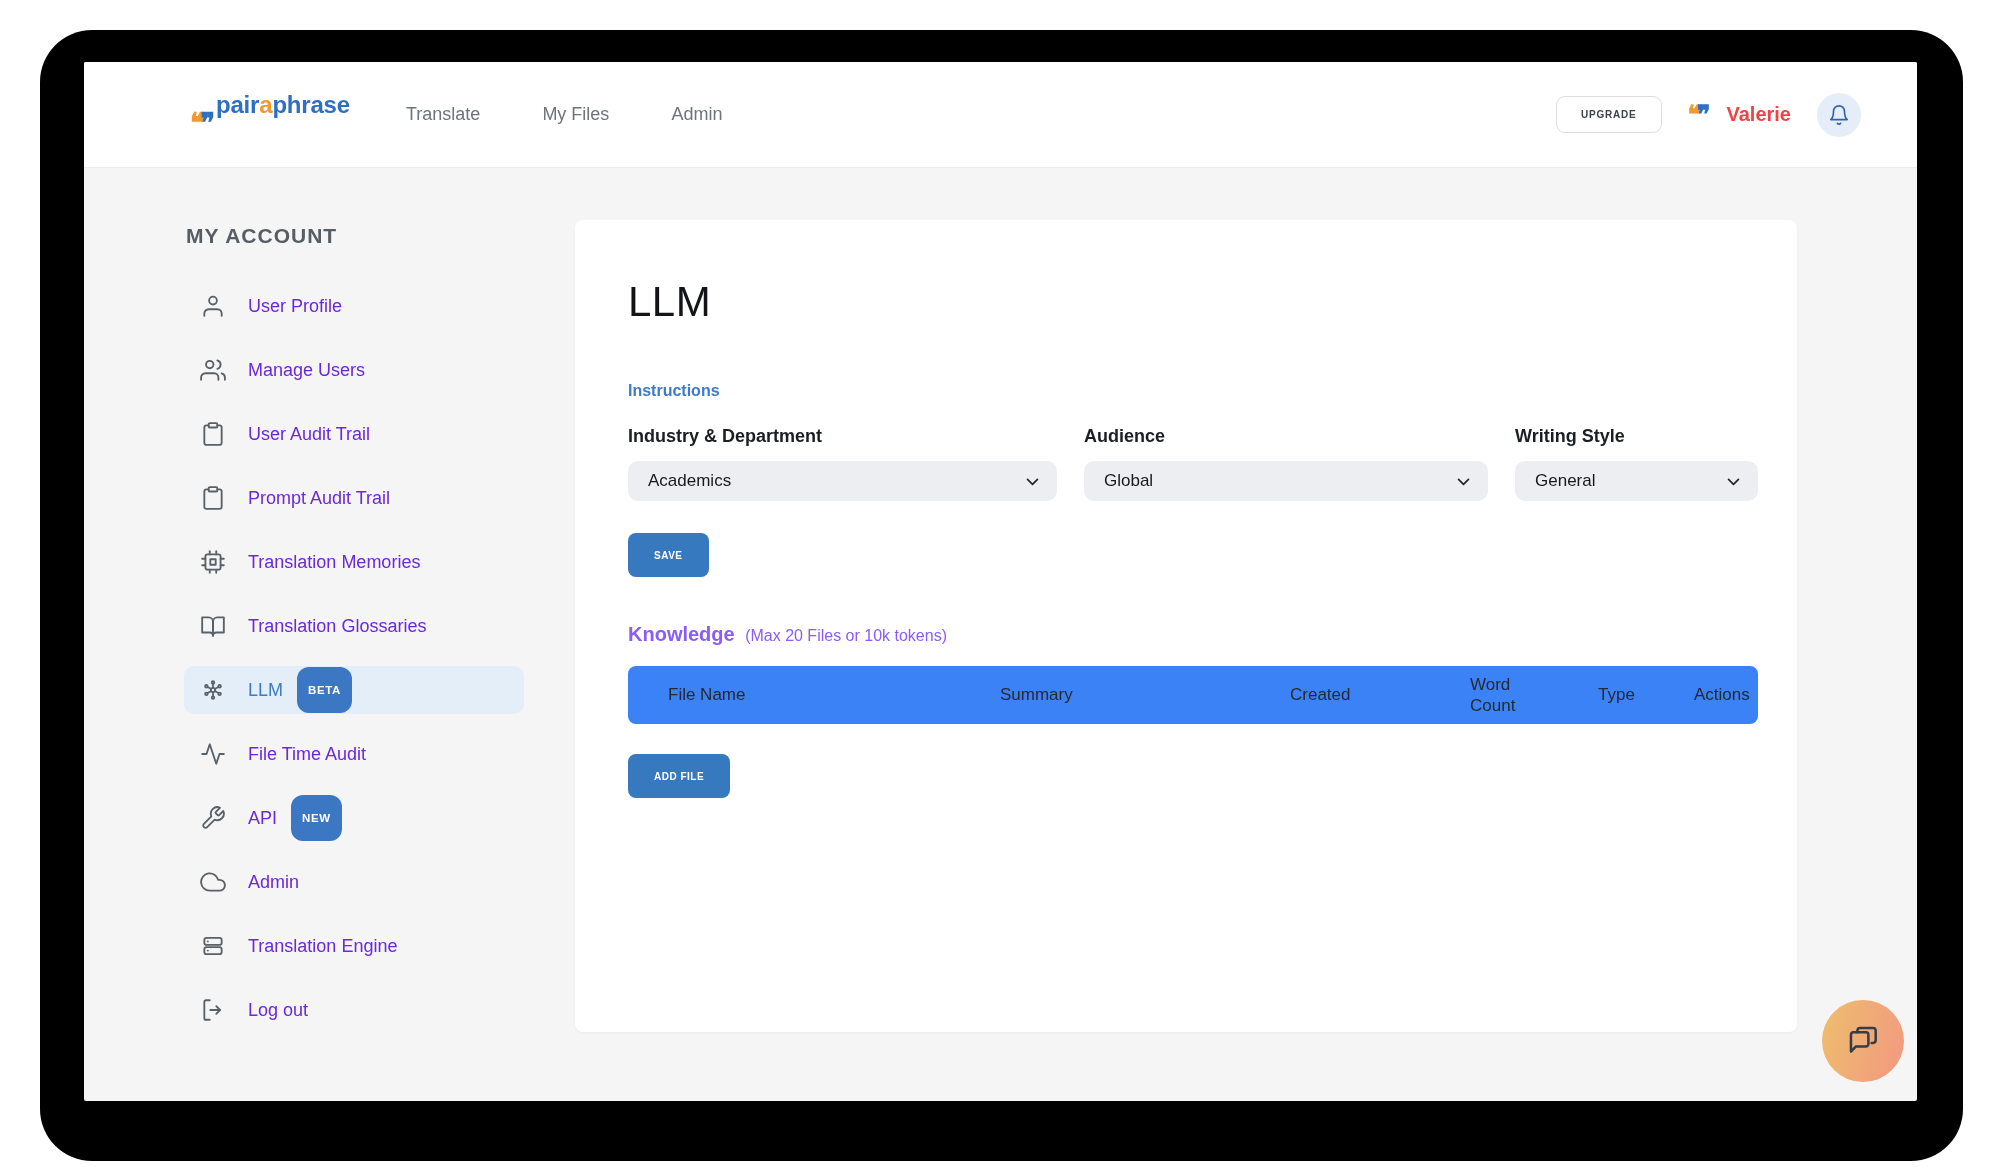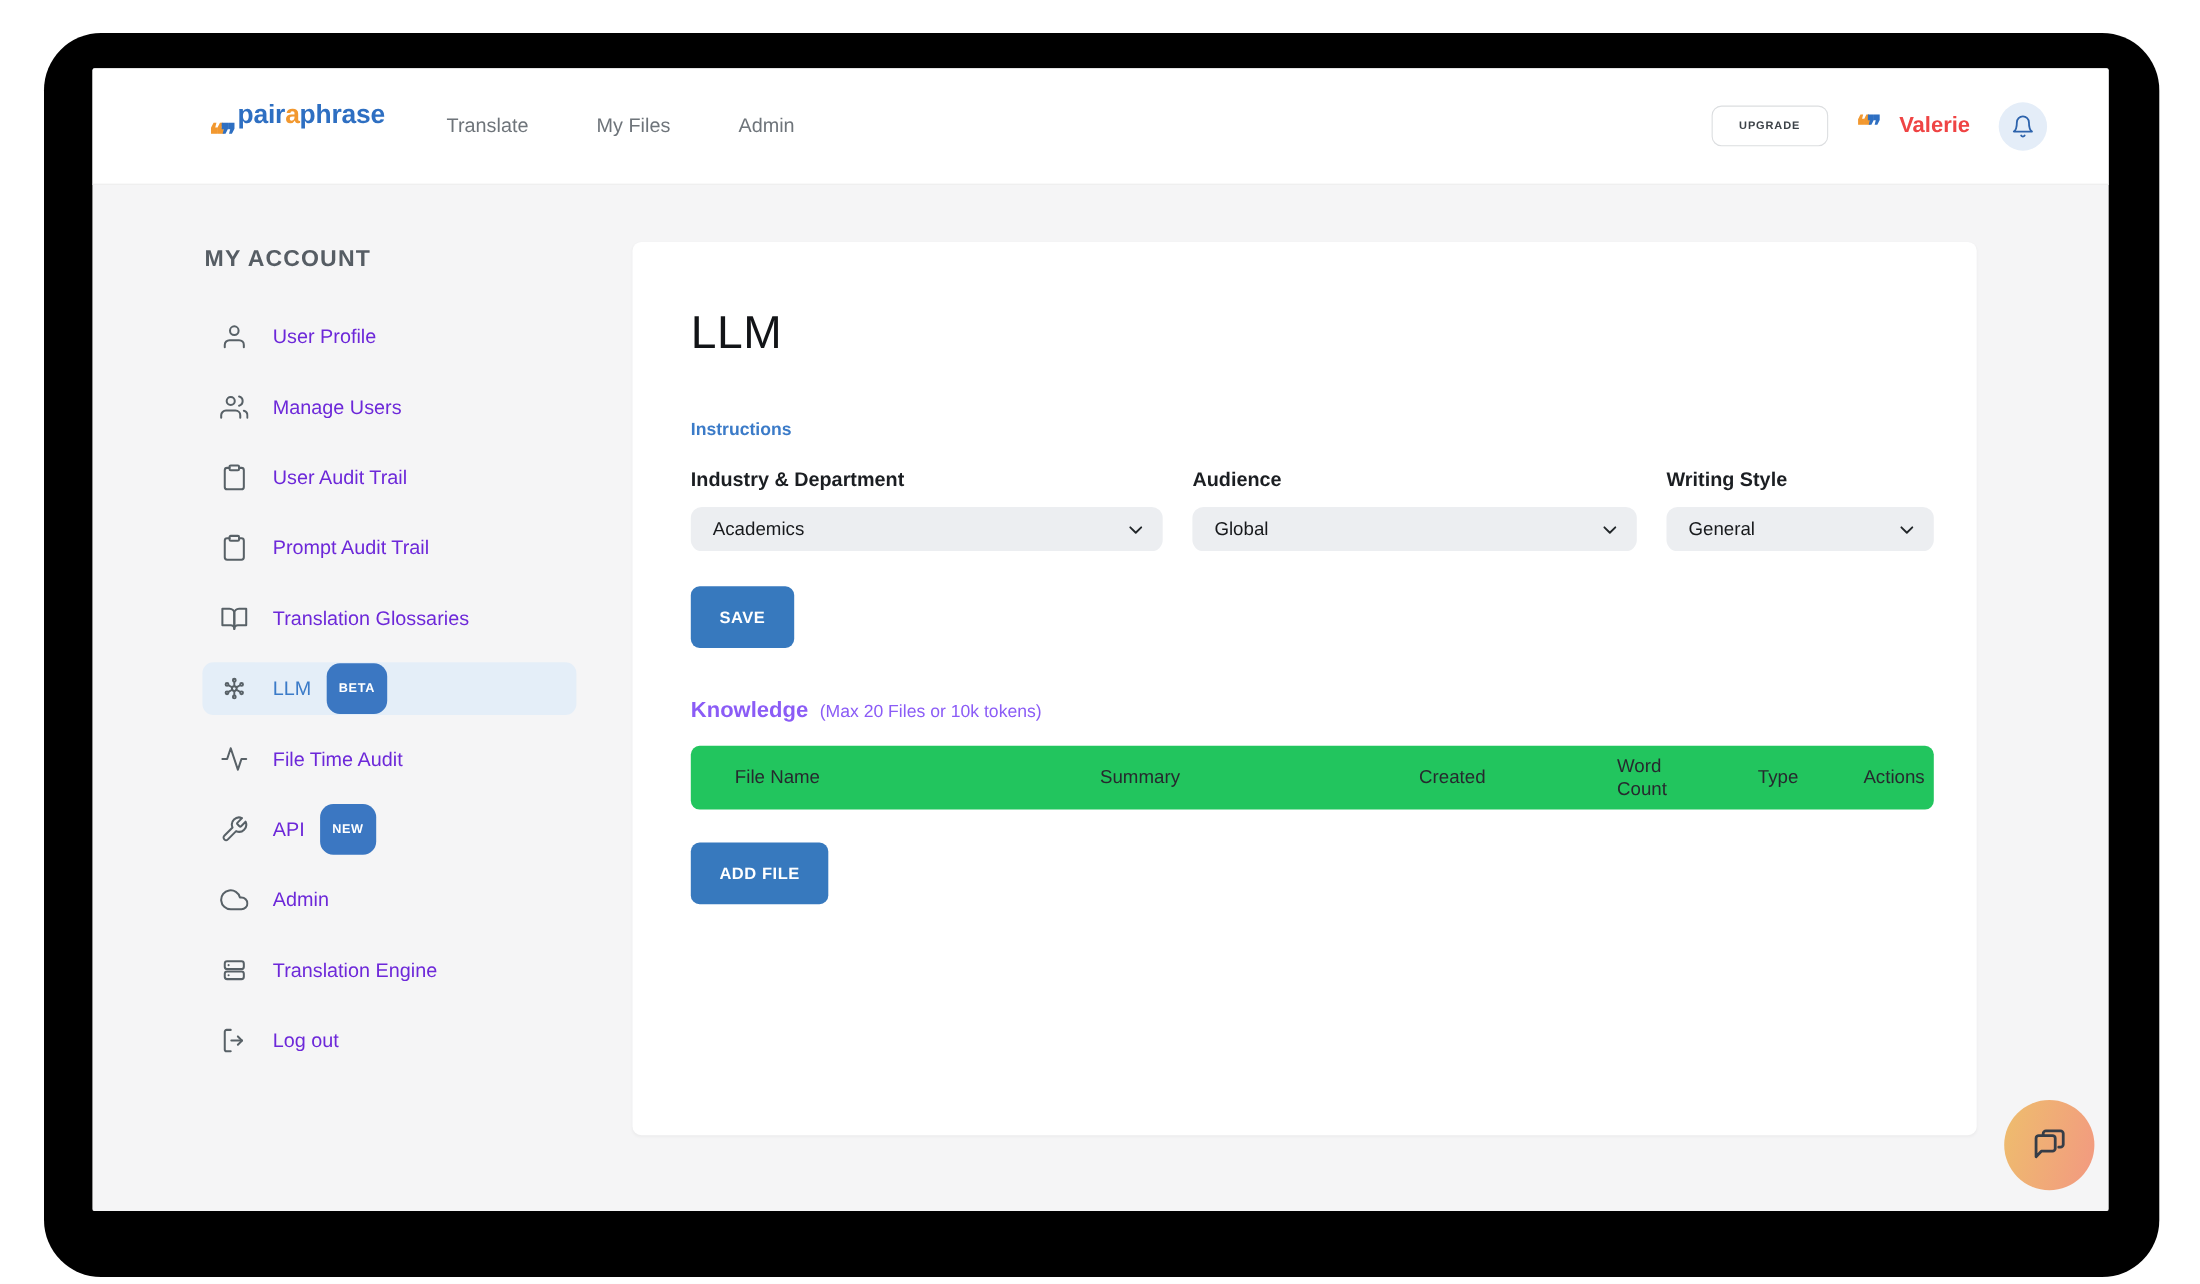--- a/index.html
+++ b/index.html
@@ -38,27 +38,27 @@
   
   .card { position:absolute; left:491px; top:158px; width:1222px; height:812px; background:#fff; border-radius:8px; box-shadow:0 1px 3px rgba(0,0,0,0.04); padding:58px 39px 0 53px; }
   .page-title { font-size:42px; font-weight:500; color:#121417; letter-spacing:0.5px; }
   .section-heading { margin-top:56px; color:#3B7BC8; font-size:16px; font-weight:600; }
   .fields-row { margin-top:26px; display:flex; gap:27px; }
   .field-0 { width:429px; } .field-1 { width:404px; } .field-2 { width:243px; }
   .field-label { font-size:18px; font-weight:700; color:#1B1E22; margin-bottom:14px; }
   .select-box { height:40px; background:#ECEEF1; border-radius:10px; padding:0 16px 0 20px; display:flex; align-items:center; justify-content:space-between; cursor:pointer; }
   .select-value { font-size:17px; color:#17191C; }
   .chev { display:flex; color:#212629; }
-  .btn-primary { margin-top:32px; background:#3779BE; border:none; border-radius:8px; color:#fff; font-weight:700; font-size:15px; letter-spacing:0.5px; padding:16px 26px; height:56px; cursor:pointer; font-family:inherit; }
+  .btn-primary { margin-top:32px; background:#3779BE; border:none; border-radius:8px; color:#fff; font-weight:700; font-size:10px; letter-spacing:0.5px; padding:16px 26px; height:44px; cursor:pointer; font-family:inherit; }
   .knowledge-heading { margin-top:46px; color:#8b5cf6; }
   .knowledge-heading .kh-main { font-size:20px; font-weight:600; }
   .knowledge-heading .kh-sub { font-size:16px; font-weight:400; margin-left:6px; }
   .table { margin-top:20px; width:1130px; }
   .t-grid { display:grid; grid-template-columns:332px 290px 180px 128px 96px 1fr; align-items:center; padding-left:20px; padding-right:10px; }
-  .t-head { background:#22c55e; border-radius:8px; min-height:58px; font-size:17px; color:#26292E;padding-left:40px; }
+  .t-head { background:#3b82f6; border-radius:8px; min-height:58px; font-size:17px; color:#26292E;padding-left:40px; }
   .t-head .th { line-height:1.25; }
   .th-wrap { max-width:58px; }
   .t-row { padding-top:20px; padding-bottom:22px; border-bottom:1px solid #DEE0E2; font-size:17px; color:#26292E; line-height:1.45; align-items:flex-start; }
   .cell-filename { max-width:252px; }
   .cell-summary { max-width:195px; }
   .cell-created { max-width:118px; }
   .cell-type { max-width:58px; word-break:break-all; }
   .kebab { font-size:22px; color:#3A3F45; cursor:pointer; padding:2px 10px; display:inline-block; line-height:1; }
 
   
@@ -134,20 +134,37 @@
         <div class="side-item">
           <span class="sicon">
               <svg viewBox="0 0 24 24" fill="none" stroke="currentColor" stroke-width="1.7" stroke-linecap="round" stroke-linejoin="round">
                 <path d="M16 4h2a2 2 0 0 1 2 2v14a2 2 0 0 1-2 2H6a2 2 0 0 1-2-2V6a2 2 0 0 1 2-2h2"></path>
                 <rect x="8" y="2" width="8" height="4" rx="1"></rect>
               </svg>
             </span>
           <span class="slabel">Prompt Audit Trail</span>
         </div>
 
+        <div class="side-item">
+          <span class="sicon">
+              <svg viewBox="0 0 24 24" fill="none" stroke="currentColor" stroke-width="1.7" stroke-linecap="round" stroke-linejoin="round">
+                <rect x="5" y="5" width="14" height="14" rx="2"></rect>
+                <rect x="9.5" y="9.5" width="5" height="5"></rect>
+                <line x1="9" y1="2" x2="9" y2="5"></line>
+                <line x1="15" y1="2" x2="15" y2="5"></line>
+                <line x1="9" y1="19" x2="9" y2="22"></line>
+                <line x1="15" y1="19" x2="15" y2="22"></line>
+                <line x1="2" y1="9" x2="5" y2="9"></line>
+                <line x1="2" y1="15" x2="5" y2="15"></line>
+                <line x1="19" y1="9" x2="22" y2="9"></line>
+                <line x1="19" y1="15" x2="22" y2="15"></line>
+              </svg>
+            </span>
+          <span class="slabel">Translation Memories</span>
+        </div>
 
         <div class="side-item">
           <span class="sicon">
               <svg viewBox="0 0 24 24" fill="none" stroke="currentColor" stroke-width="1.7" stroke-linecap="round" stroke-linejoin="round">
                 <path d="M2 4h6a4 4 0 0 1 4 4v13a3 3 0 0 0-3-3H2z"></path>
                 <path d="M22 4h-6a4 4 0 0 0-4 4v13a3 3 0 0 1 3-3h7z"></path>
               </svg>
             </span>
           <span class="slabel">Translation Glossaries</span>
         </div>

